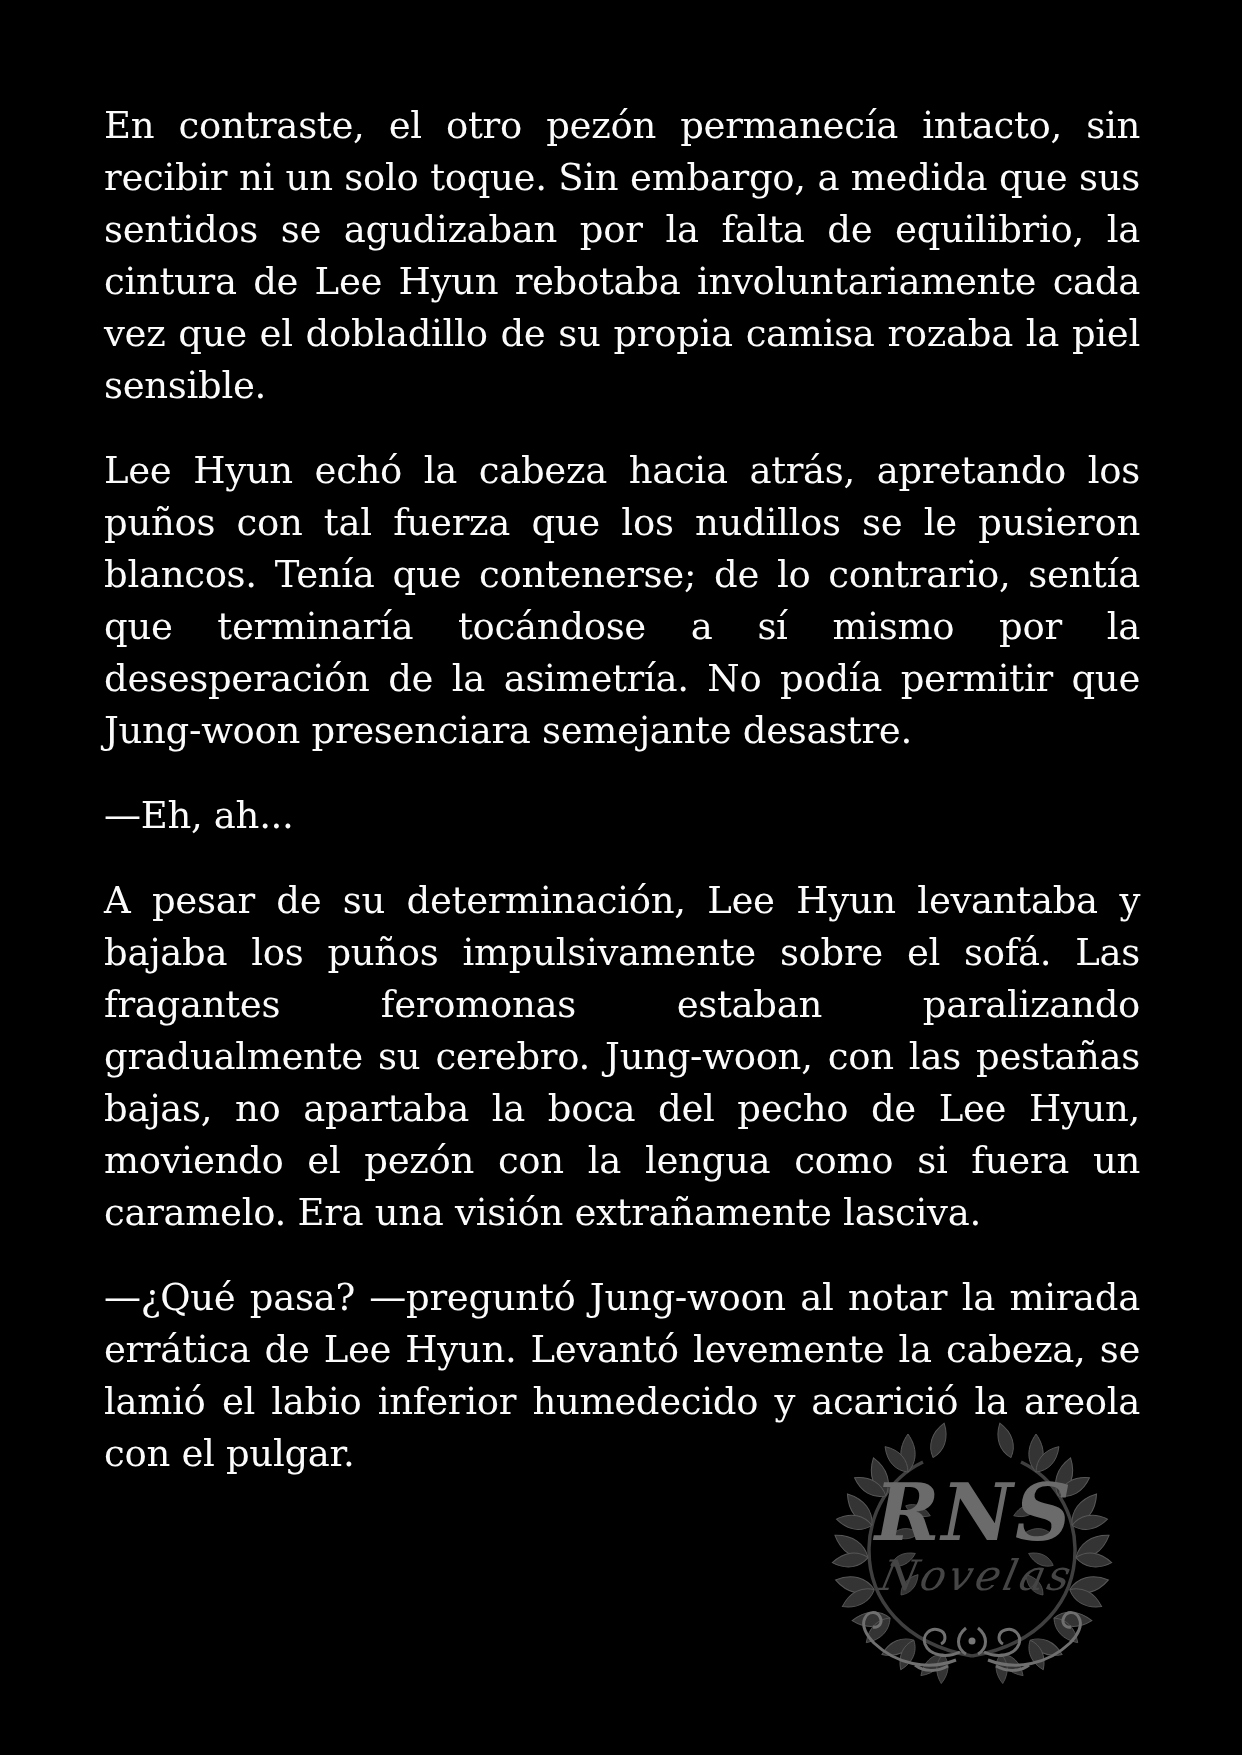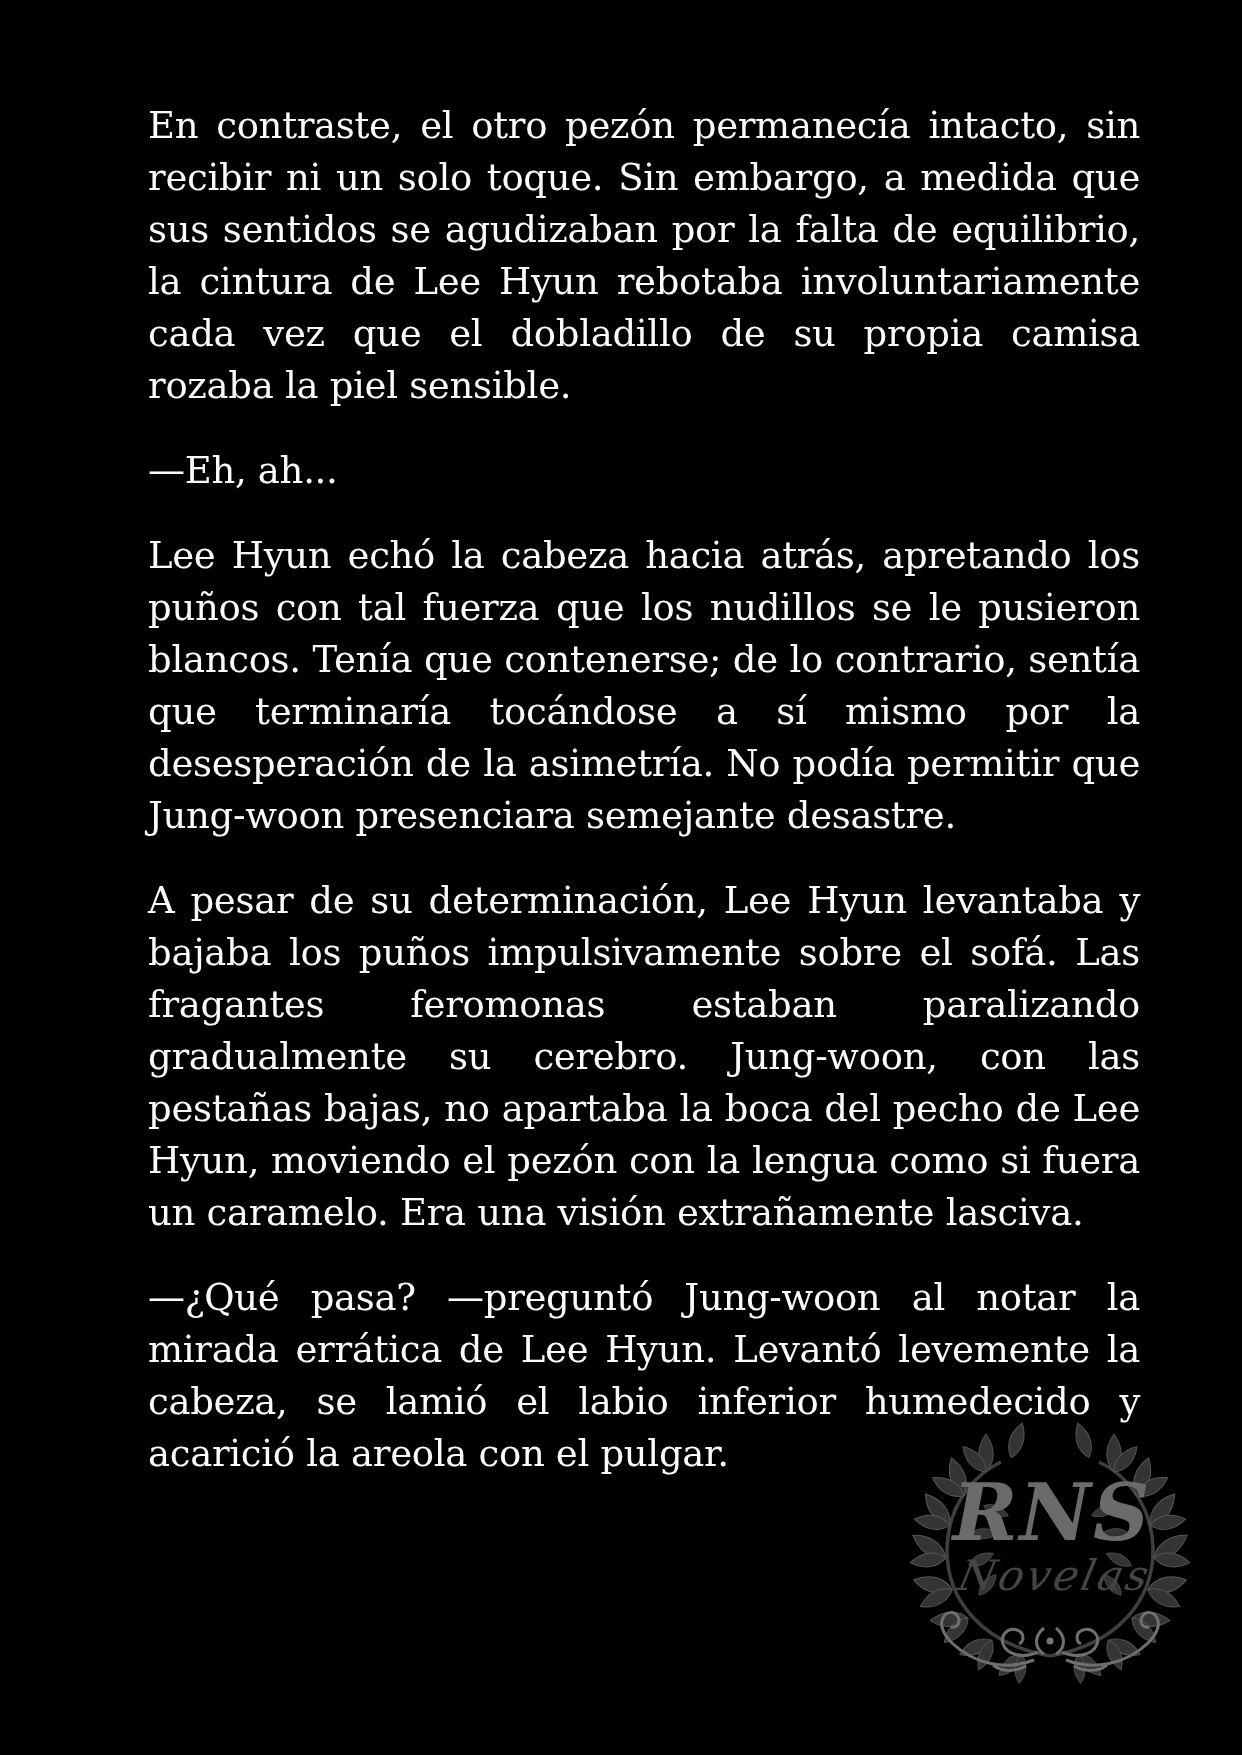--- a/index.html
+++ b/index.html
@@ -15,26 +15,25 @@
     position: absolute;
     left: 0; top: 0; right: 0;
     padding: 100px 102px 0 104px;
     z-index: 2;
     color: #fbfbfb;
     font-size: 37px;
     line-height: 52px;
     text-align: justify;
     letter-spacing: -0.3px;
     hyphens: none;
-    margin-left: 44px;
   }
   .text-block p { margin: 0 0 33px 0; }
   .watermark {
     position: absolute;
-    left: 860px;
+    left: 782px;
     top: 1414px;
     width: 380px;
     height: 280px;
     z-index: 1;
   }
   .watermark svg { display: block; }
 </style>
 </head>
 <body>
 
@@ -90,19 +89,19 @@
 
       <text x="192" y="126" text-anchor="middle" font-family="DejaVu Serif, serif" font-style="italic" font-weight="bold" font-size="78" letter-spacing="2" fill="#6b6b6b">RNS</text>
       <g transform="translate(192,176) skewX(-12)">
         <text x="0" y="0" text-anchor="middle" font-family="DejaVu Serif, serif" font-style="italic" font-size="42" letter-spacing="3" fill="#454545">Novelas</text>
       </g>
     </svg>
   </div>
 
   <div class="text-block">
     <p>En contraste, el otro pezón permanecía intacto, sin recibir ni un solo toque. Sin embargo, a medida que sus sentidos se agudizaban por la falta de equilibrio, la cintura de Lee Hyun rebotaba involuntariamente cada vez que el dobladillo de su propia camisa rozaba la piel sensible.</p>
+    <p>Lee Hyun echó la cabeza hacia atrás, apretando los puños con tal fuerza que los nudillos se le pusieron blancos. Tenía que contenerse; de lo contrario, sentía que terminaría tocándose a sí mismo por la desesperación de la asimetría. No podía permitir que Jung-woon presenciara semejante desastre.</p>
     <p>—Eh, ah...</p>
-    <p>Lee Hyun echó la cabeza hacia atrás, apretando los puños con tal fuerza que los nudillos se le pusieron blancos. Tenía que contenerse; de lo contrario, sentía que terminaría tocándose a sí mismo por la desesperación de la asimetría. No podía permitir que Jung-woon presenciara semejante desastre.</p>
     <p>A pesar de su determinación, Lee Hyun levantaba y bajaba los puños impulsivamente sobre el sofá. Las fragantes feromonas estaban paralizando gradualmente su cerebro. Jung-woon, con las pestañas bajas, no apartaba la boca del pecho de Lee Hyun, moviendo el pezón con la lengua como si fuera un caramelo. Era una visión extrañamente lasciva.</p>
     <p>—¿Qué pasa? —preguntó Jung-woon al notar la mirada errática de Lee Hyun. Levantó levemente la cabeza, se lamió el labio inferior humedecido y acarició la areola con el pulgar.</p>
   </div>
 
 </div>
 
 </body></html>

